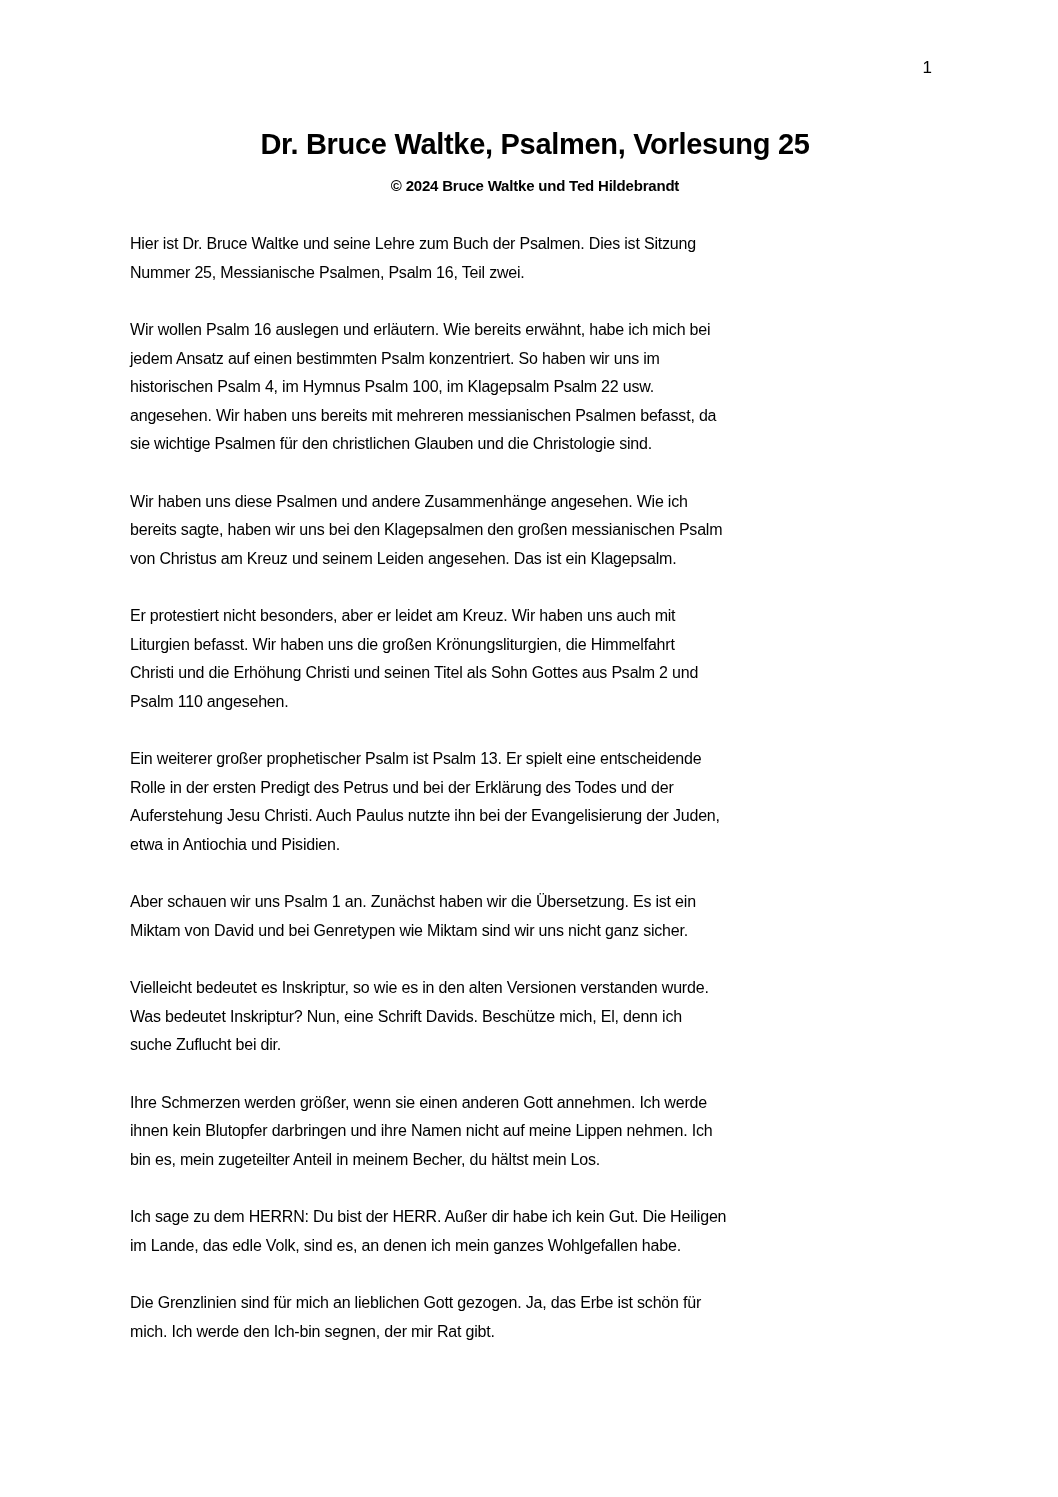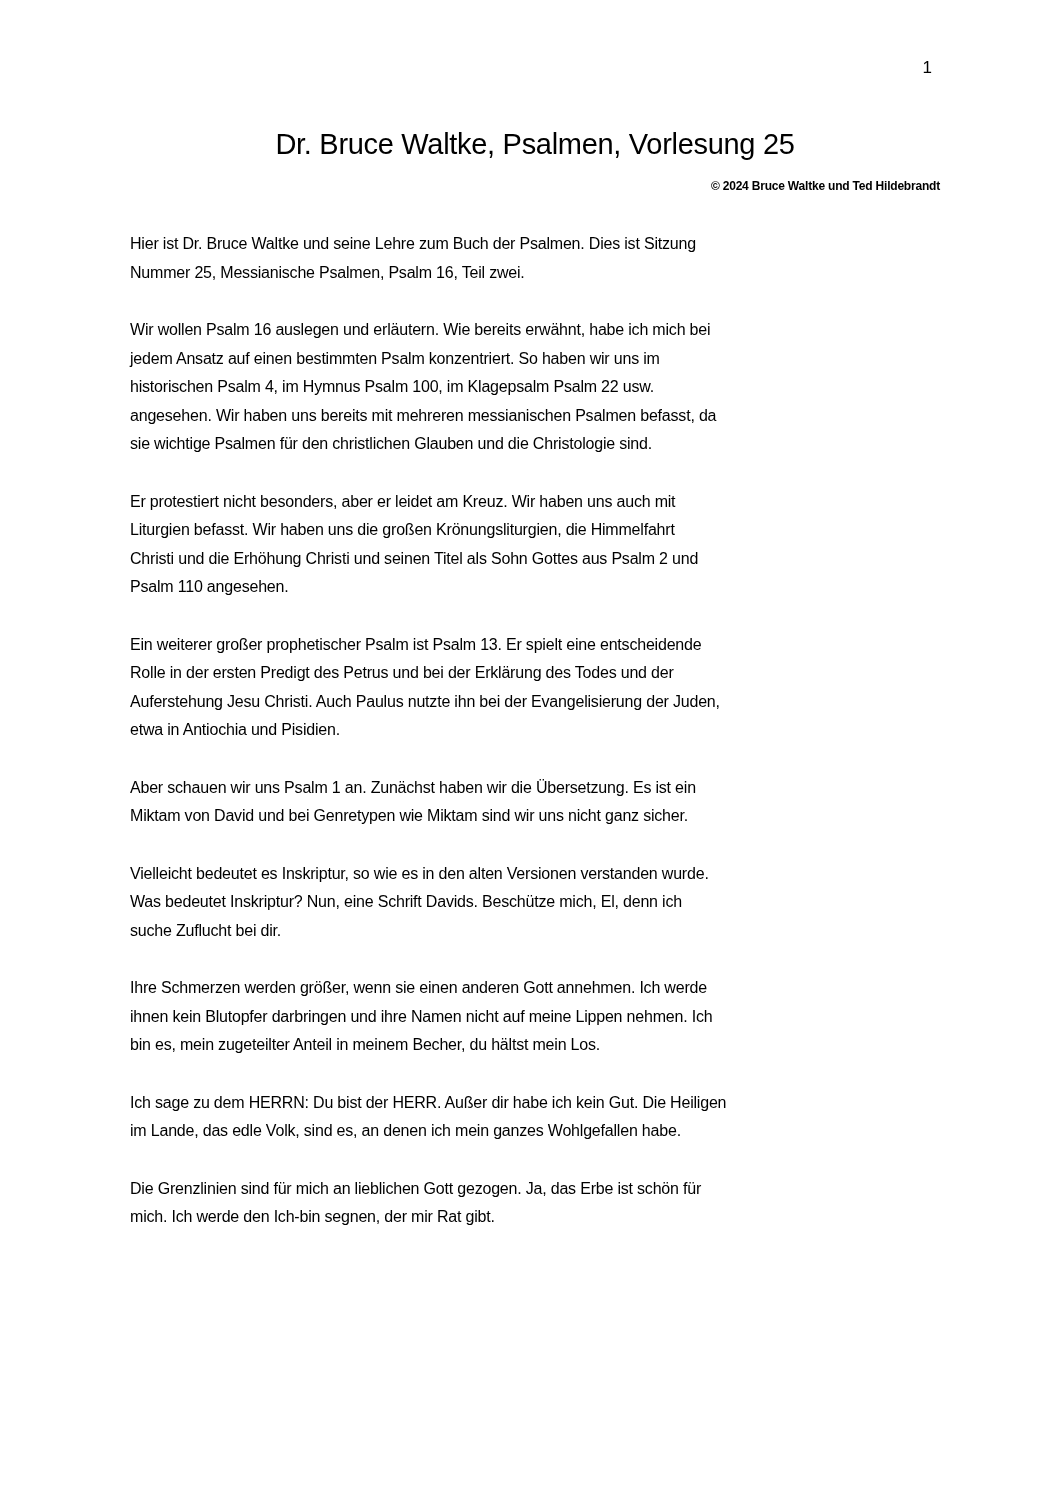--- a/index.html
+++ b/index.html
@@ -23,27 +23,27 @@
     right: 126px;
     font-size: 17px;
     line-height: 22px;
     color: #000000;
   }
   .doc-title {
     margin: 70px 0 0 0;
     text-align: center;
     font-size: 29px;
     line-height: 34px;
-    font-weight: normal;
+    font-weight: bold;
     letter-spacing: -0.3px;
   }
   .doc-subtitle {
     margin: 13px 0 0 0;
-    text-align: right;
-    font-size: 12px;
+    text-align: center;
+    font-size: 15px;
     line-height: 24px;
     font-weight: bold;
     letter-spacing: -0.2px;
   }
   .doc-body {
     margin-top: 32px;
   }
   .doc-body p {
     margin: 0 0 29px 0;
     font-size: 16px;
@@ -60,20 +60,23 @@
   <h1 class="doc-title">Dr. Bruce Waltke, Psalmen, Vorlesung 25</h1>
   <h2 class="doc-subtitle">© 2024 Bruce Waltke und Ted Hildebrandt</h2>
   <div class="doc-body">
     <p>Hier ist Dr. Bruce Waltke und seine Lehre zum Buch der Psalmen. Dies ist Sitzung
 Nummer 25, Messianische Psalmen, Psalm 16, Teil zwei.</p>
     <p>Wir wollen Psalm 16 auslegen und erläutern. Wie bereits erwähnt, habe ich mich bei
 jedem Ansatz auf einen bestimmten Psalm konzentriert. So haben wir uns im
 historischen Psalm 4, im Hymnus Psalm 100, im Klagepsalm Psalm 22 usw.
 angesehen. Wir haben uns bereits mit mehreren messianischen Psalmen befasst, da
 sie wichtige Psalmen für den christlichen Glauben und die Christologie sind.</p>
+    <p>Wir haben uns diese Psalmen und andere Zusammenhänge angesehen. Wie ich
+bereits sagte, haben wir uns bei den Klagepsalmen den großen messianischen Psalm
+von Christus am Kreuz und seinem Leiden angesehen. Das ist ein Klagepsalm.</p>
     <p>Er protestiert nicht besonders, aber er leidet am Kreuz. Wir haben uns auch mit
 Liturgien befasst. Wir haben uns die großen Krönungsliturgien, die Himmelfahrt
 Christi und die Erhöhung Christi und seinen Titel als Sohn Gottes aus Psalm 2 und
 Psalm 110 angesehen.</p>
     <p>Ein weiterer großer prophetischer Psalm ist Psalm 13. Er spielt eine entscheidende
 Rolle in der ersten Predigt des Petrus und bei der Erklärung des Todes und der
 Auferstehung Jesu Christi. Auch Paulus nutzte ihn bei der Evangelisierung der Juden,
 etwa in Antiochia und Pisidien.</p>
     <p>Aber schauen wir uns Psalm 1 an. Zunächst haben wir die Übersetzung. Es ist ein
 Miktam von David und bei Genretypen wie Miktam sind wir uns nicht ganz sicher.</p>

